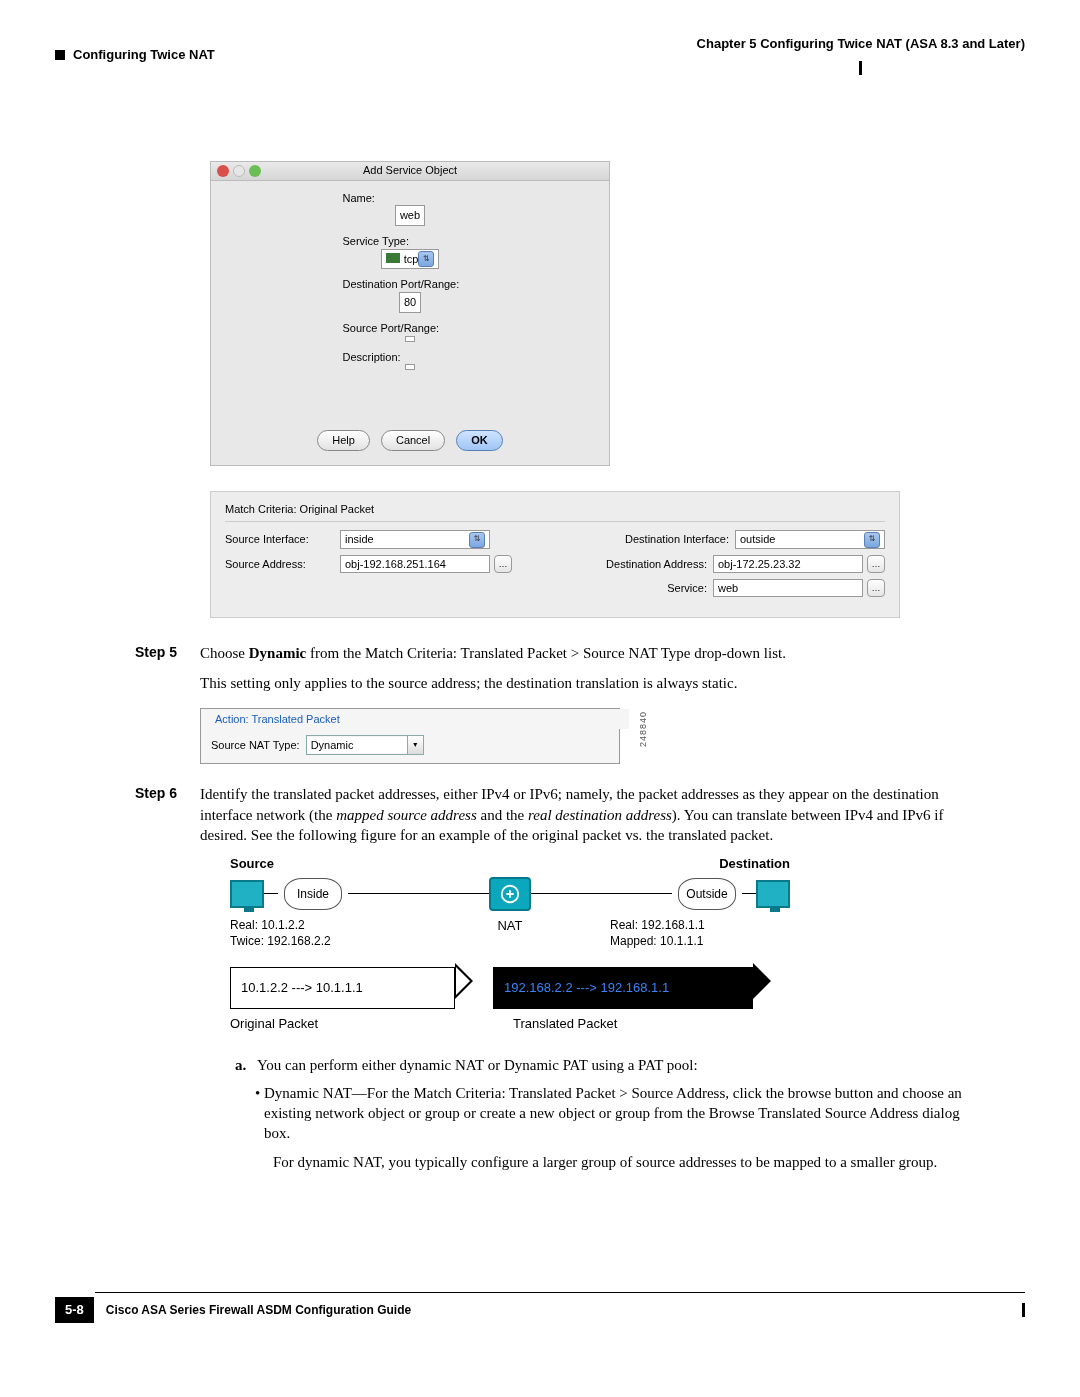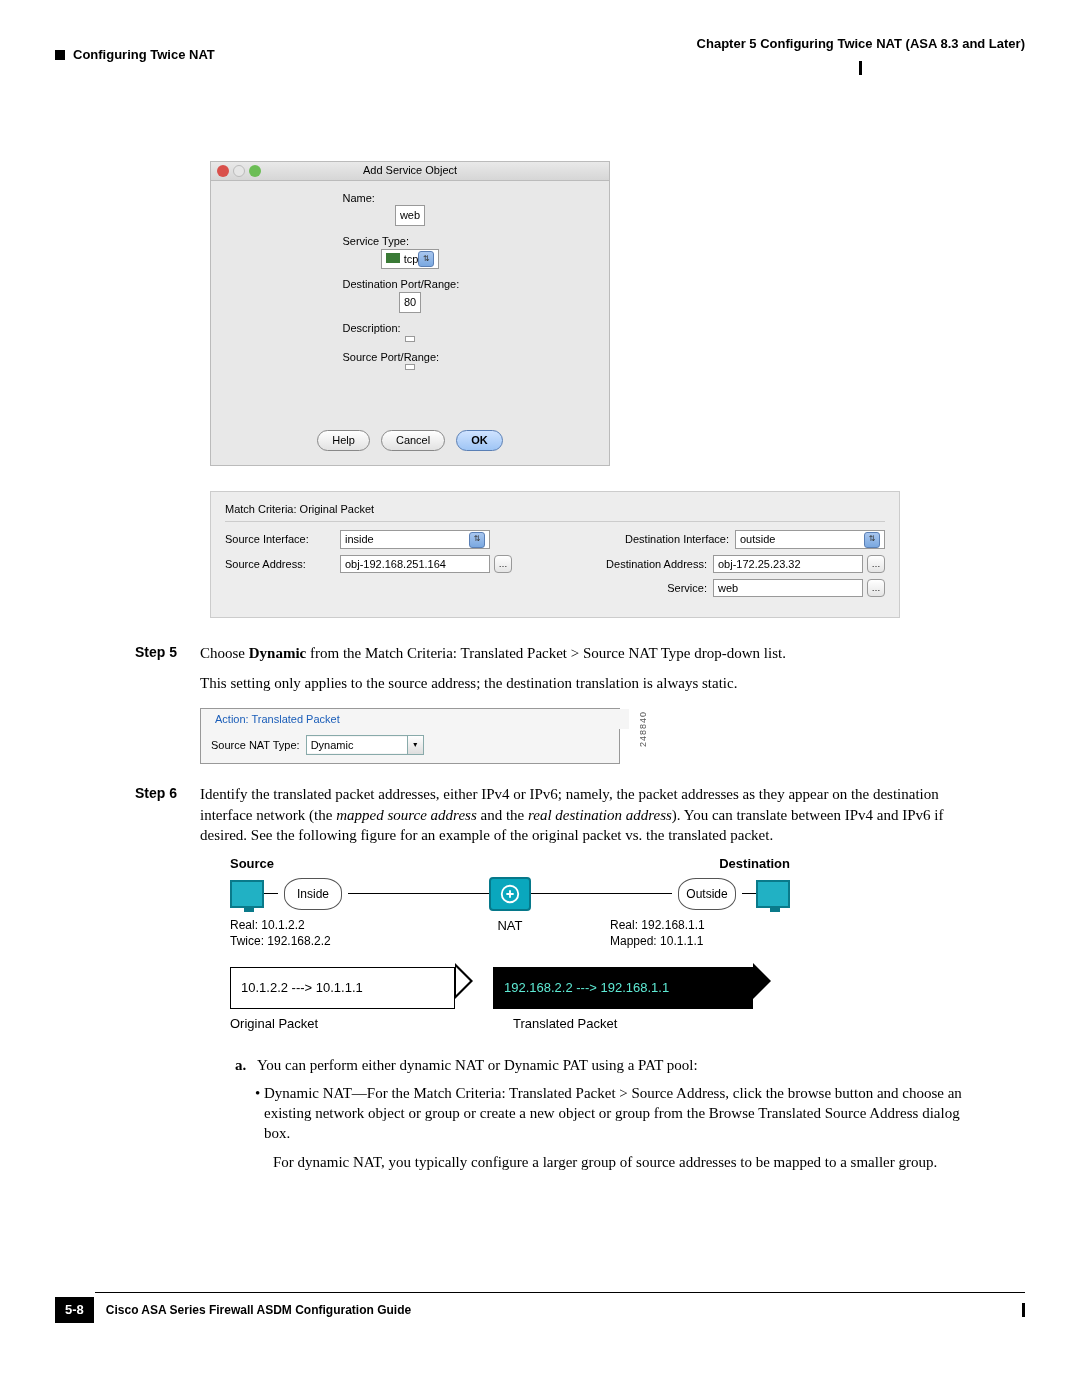--- a/index.html
+++ b/index.html
@@ -98,21 +98,21 @@
   .natbox { width:42px; height:34px; background:#0aa7bd; border:2px solid #06788a; border-radius:4px; display:flex; align-items:center; justify-content:center; }
   .natbox svg { width:22px; height:22px; }
   .line { flex:1; height:1px; background:#000; }
   .line-sh { width:14px; height:1px; background:#000; }
   .addr-block { font-size:12px; text-align:left; margin-top:6px; }
   .nat-lbl { text-align:center; font-size:13px; margin-top:6px; }
 
   .arrows { display:flex; margin-top:18px; gap:18px; }
   .arrow-box { position:relative; }
   .arrow-body { height:42px; border:1.5px solid #000; display:flex; align-items:center; padding: 0 10px; font-size:13px; background:#fff; }
-  .arrow-body.black { background:#000; color:#5eead4; }
+  .arrow-body.black { background:#000; color:#3b82f6; }
   .arrow-head { position:absolute; right:-18px; top:-4px; width:0; height:0; border-top:18px solid transparent; border-bottom:18px solid transparent; border-left:18px solid #000; }
   .arrow-head.hollow::after { content:""; position:absolute; right:3px; top:-14px; width:0; height:0; border-top:14px solid transparent; border-bottom:14px solid transparent; border-left:14px solid #fff; }
   .arrow-lbls { display:flex; gap:18px; margin-top:6px; font-size:13px; }
   .arrow-lbls > div:first-child { width: 225px; }
 
   .sub-a { display:flex; margin: 0 0 8px 180px; max-width:740px; font-size:15px; }
   .sub-a .lt { width:22px; font-weight:bold; }
   .bullet { display:flex; margin: 0 0 8px 200px; max-width:720px; font-size:15px; }
   .bullet .dot { width:18px; }
   .bullet-follow { margin: 0 0 10px 218px; max-width:702px; font-size:15px; }
@@ -161,27 +161,27 @@
         <span class="sel-btn">⇅</span>
       </div>
     </div>
     <div class="drow">
       <div class="dlabel">Destination Port/Range:</div>
       <div class="dfield">
           <span>80</span>
         </div>
     </div>
     <div class="drow">
-      <div class="dlabel">Description:</div>
+      <div class="dlabel">Source Port/Range:</div>
       <div class="dfield">
           <span></span>
         </div>
     </div>
     <div class="drow">
-      <div class="dlabel">Source Port/Range:</div>
+      <div class="dlabel">Description:</div>
       <div class="dfield">
           <span></span>
         </div>
     </div>
     <div class="dbuttons">
       <span class="macbtn">Help</span>
       <span class="macbtn">Cancel</span>
       <span class="macbtn primary">OK</span>
     </div>
   </div>

